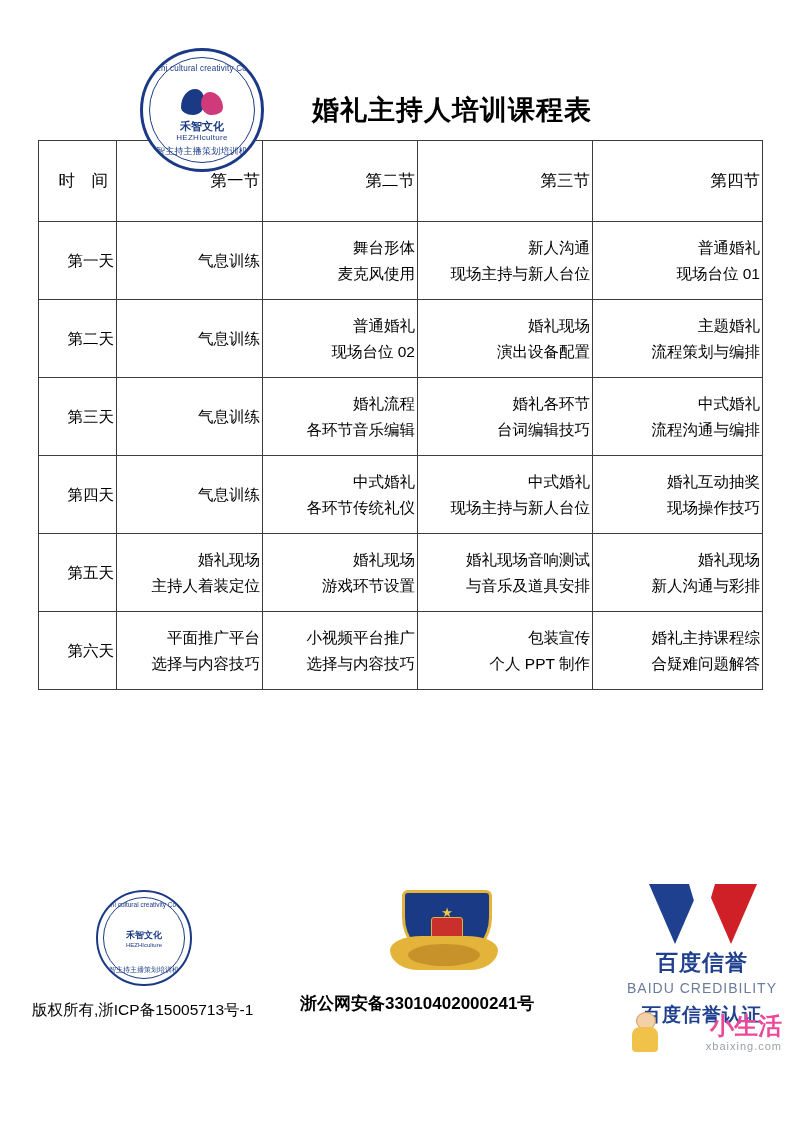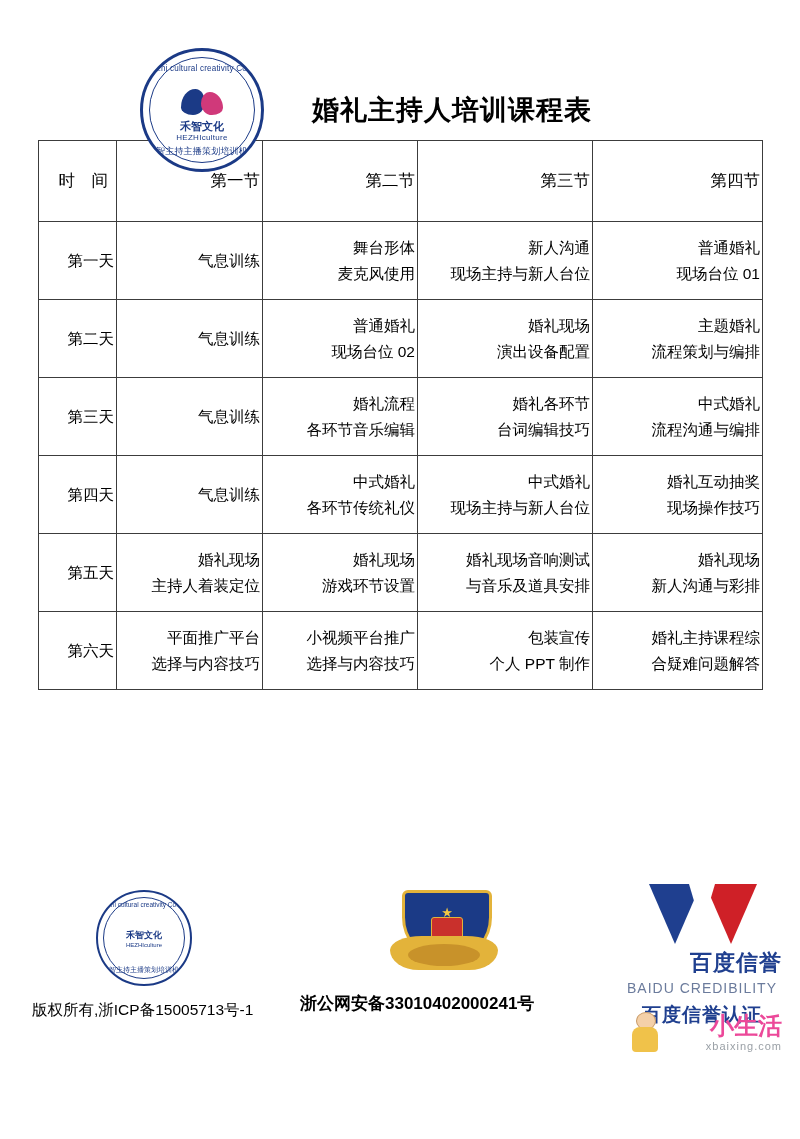--- a/index.html
+++ b/index.html
@@ -263,21 +263,20 @@
     width: 26px; height: 44px;
     background: #ffffff;
     clip-path: polygon(0 0, 100% 0, 50% 100%);
   }
   .baidu .b-cn {
     font-size: 22px;
     font-weight: bold;
     color: #1f3f8f;
     margin-top: 2px;
     letter-spacing: 1px;
-    text-align: right;
   }
   .baidu .b-en {
     font-size: 14px;
     color: #6b7b9c;
     letter-spacing: 1px;
     margin-top: 2px;
   }
   .baidu .b-sub {
     font-size: 19px;
     font-weight: bold;

